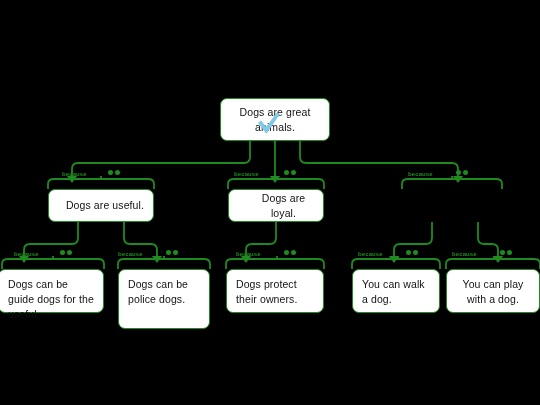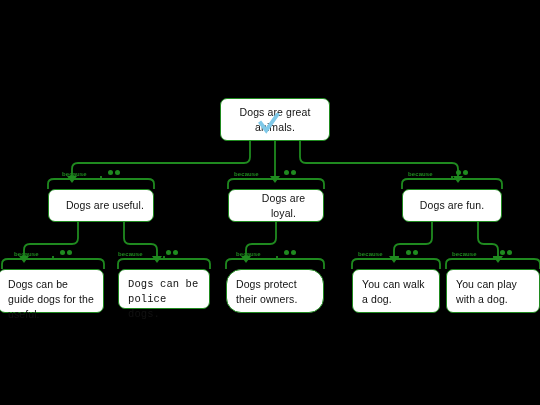--- a/index.html
+++ b/index.html
@@ -119,37 +119,34 @@
   <svg class="check" viewBox="0 0 24 24" style="left:258px;top:113px;">
     <path d="M3,11 L9,19 L21,2" fill="none" stroke="#7ec8e8" stroke-width="4.2" stroke-linecap="square" stroke-linejoin="miter"></path>
   </svg>
 
   <div class="node center" style="left:48px;top:189px;width:106px;height:33px;justify-content:flex-end;">
     <span class="txt">Dogs are useful.</span>
   </div>
   <div class="node center" style="left:228px;top:189px;width:96px;height:33px;padding-left:24px;">
     <span class="txt">Dogs are loyal.</span>
   </div>
-  <div class="node center" style="left:402px;top:189px;width:100px;height:33px;">
-    <span class="txt">Dogs are fun.</span>
-  </div>
 
   <div class="node" style="left:-2px;top:269px;width:106px;height:44px;">
     <span class="txt">Dogs can be guide dogs for the useful.</span>
   </div>
-  <div class="node" style="left:118px;top:269px;width:92px;height:40px;font-family:Liberation Mono, monospace;">
+  <div class="node" style="left:118px;top:269px;width:92px;height:60px;">
     <span class="txt">Dogs can be police dogs.</span>
   </div>
-  <div class="node" style="left:226px;top:269px;width:98px;height:44px;border-radius:15px;">
+  <div class="node" style="left:226px;top:269px;width:98px;height:44px;">
     <span class="txt">Dogs protect their owners.</span>
   </div>
   <div class="node" style="left:352px;top:269px;width:88px;height:44px;">
     <span class="txt">You can walk a dog.</span>
   </div>
-  <div class="node" style="left:446px;top:269px;width:94px;height:44px;">
+  <div class="node" style="left:446px;top:269px;width:94px;height:44px;text-align:center;">
     <span class="txt">You can play with a dog.</span>
   </div>
 
   <div class="because" style="left:62px;top:171px;">because</div>
   <div class="dots" style="left:108px;top:170px;">
       <i></i>
       <i></i>
     </div>
 
   <div class="because" style="left:234px;top:171px;">because</div>

